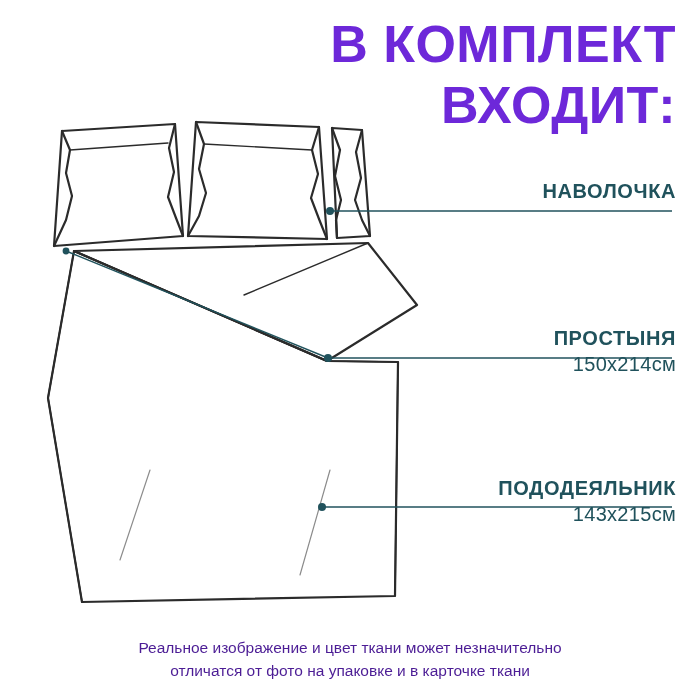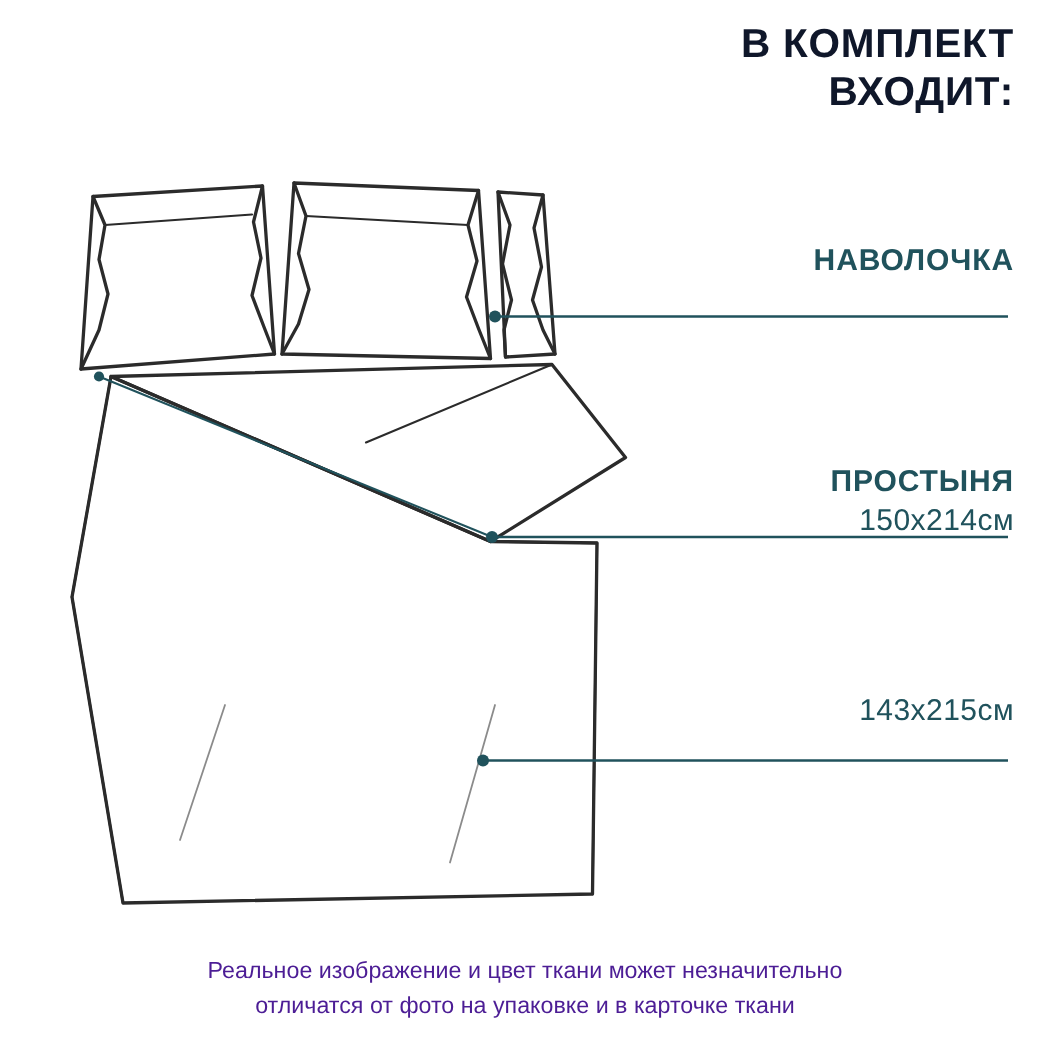--- a/index.html
+++ b/index.html
@@ -23,34 +23,35 @@
   }
 
   
   .title {
     position: absolute;
     right: 24px;
     top: 14px;
     width: 420px;
     text-align: right;
     font-weight: bold;
-    font-size: 27px;
+    font-size: 52px;
     line-height: 1.18;
     letter-spacing: 0.5px;
-    color: #0f172a;
+    color: #6d28d9;
     text-transform: uppercase;
   }
   .title .l1 { display: block; }
   .title .l2 { display: block; }
 
   
   .callout {
     position: absolute;
     text-align: right;
     color: #20525c;
+    margin-top: 17px;
   }
   .callout .name {
     font-weight: bold;
     font-size: 20px;
     letter-spacing: 0.6px;
     text-transform: uppercase;
     line-height: 1.15;
     white-space: nowrap;
   }
   .callout .size {
@@ -148,20 +149,21 @@
   <div class="callout" id="callout-pillow">
     <div class="name">НАВОЛОЧКА</div>
   </div>
 
   <div class="callout" id="callout-sheet">
     <div class="name">ПРОСТЫНЯ</div>
     <div class="size">150х214см</div>
   </div>
 
   <div class="callout" id="callout-duvet">
+    <div class="name">ПОДОДЕЯЛЬНИК</div>
     <div class="size">143х215см</div>
   </div>
 
   <div class="footer-note">
     <span>Реальное изображение и цвет ткани может незначительно</span>
     <span>отличатся от фото на упаковке и в карточке ткани</span>
   </div>
 
 </div>
 

